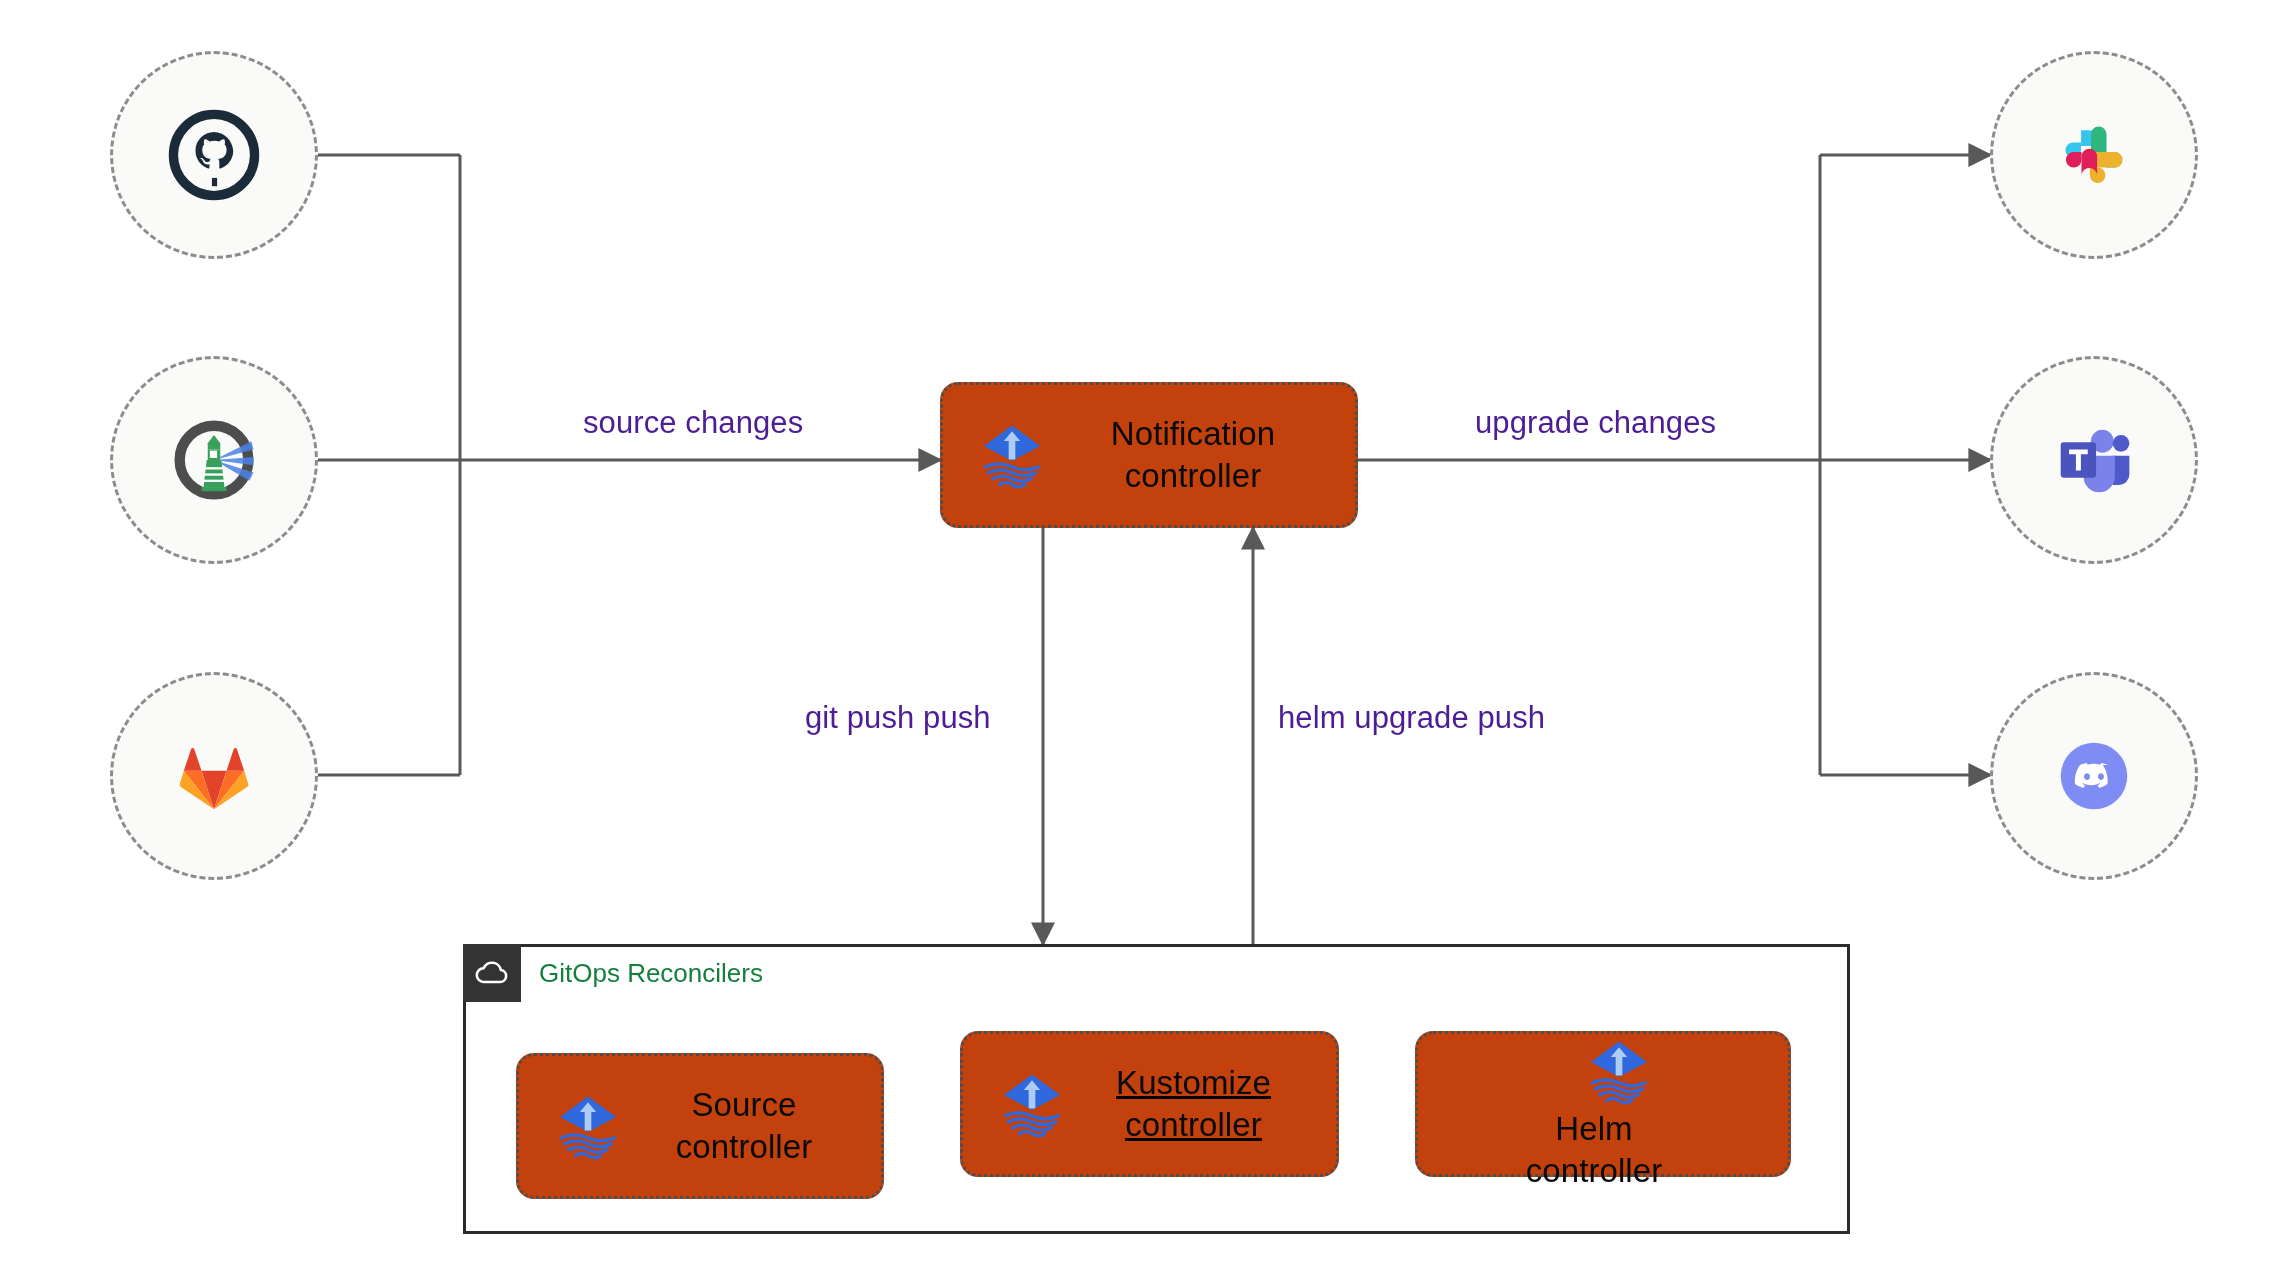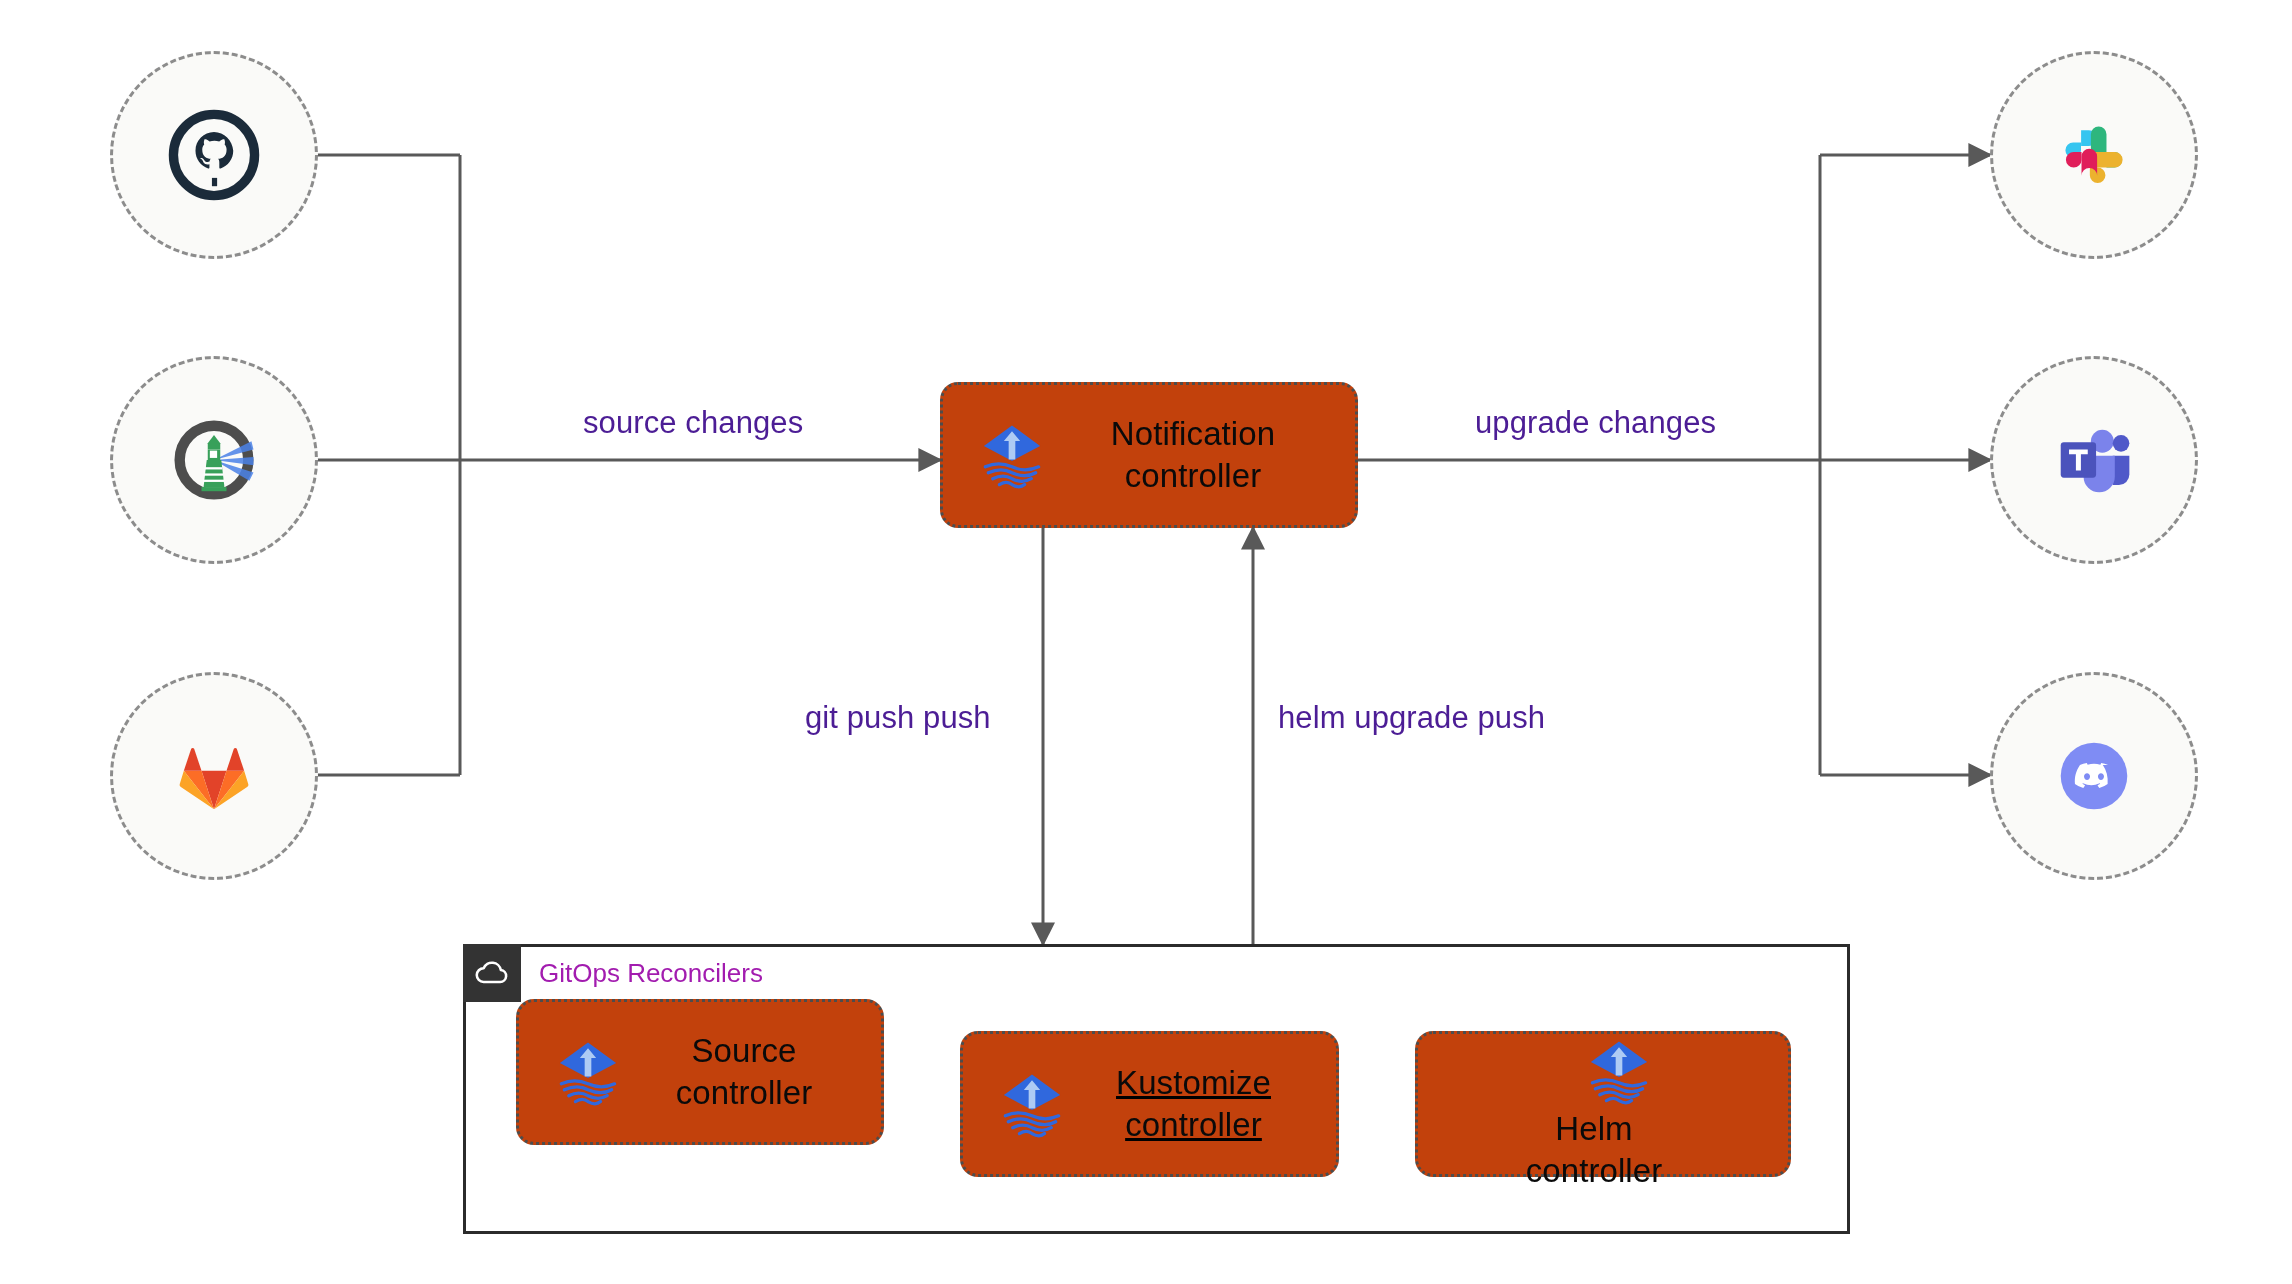--- a/index.html
+++ b/index.html
@@ -96,21 +96,21 @@
     height: 58px;
     background: #333333;
     display: flex;
     align-items: center;
     justify-content: center;
     flex: 0 0 auto;
   }
   #gitops-header .badge svg { width: 36px; height: 36px; display:block; }
   #gitops-header .title {
     font-size: 26px;
-    color: #a21caf;
+    color: #15803d;
     margin-left: 18px;
     white-space: nowrap;
   }
 
   
   .edge-label {
     position: absolute;
     font-size: 31px;
     color: #4c1d95;
     white-space: nowrap;
@@ -249,21 +249,21 @@
   <div id="gitops-container"></div>
   <div id="gitops-header">
     <span class="badge">
       <svg viewBox="0 0 24 24" fill="none" stroke="#ffffff" stroke-width="1.7" stroke-linecap="round" stroke-linejoin="round">
         <path d="M6.4 18h11a4 4 0 0 0 .5-7.97 6 6 0 0 0-11.45-1.2A3.9 3.9 0 0 0 6.4 18z"></path>
       </svg>
     </span>
     <span class="title">GitOps Reconcilers</span>
   </div>
 
-  <div class="ctrl-box" style="left:516px; top:999px; width:368px; height:146px;">
+  <div class="ctrl-box" style="left:516px; top:1053px; width:368px; height:146px;">
     <svg class="flux-mark" viewBox="0 0 100 100">
       <path fill="#3068dd" d="M50 10 L88 38 L50 58 L12 38 Z"></path>
       <path fill="#aecbf4" d="M50 18 L61 31 H54.5 V56 H45.5 V31 H39 Z"></path>
       <g stroke="#3068dd" stroke-width="4.4" fill="none" stroke-linecap="round">
         <path d="M14 66 q18 -8 36 0 q18 8 36 0"></path>
         <path d="M18 74 q18 -8 32 0 q18 8 32 0"></path>
         <path d="M24 82 q14 -7 26 0 q14 7 26 0"></path>
         <path d="M33 90 q10 -6 17 0 q10 6 17 0"></path>
       </g>
     </svg>

